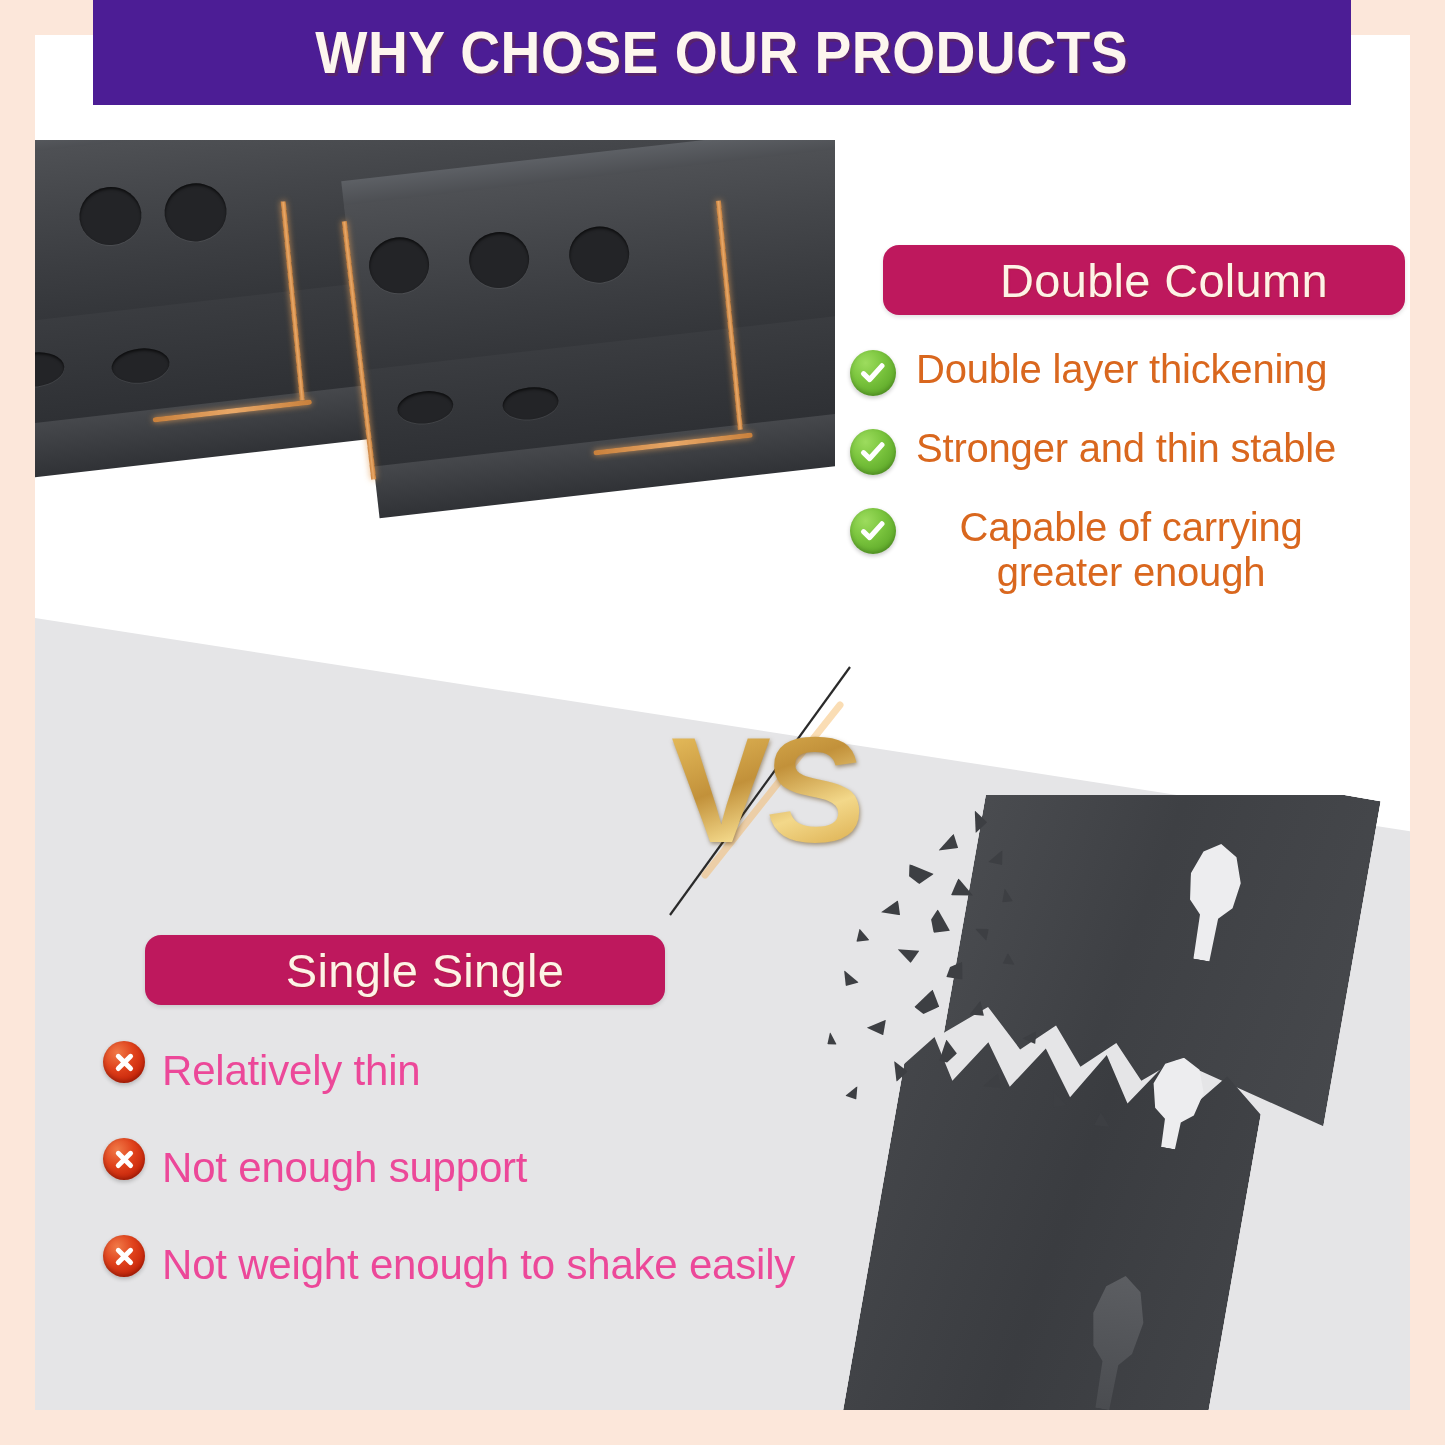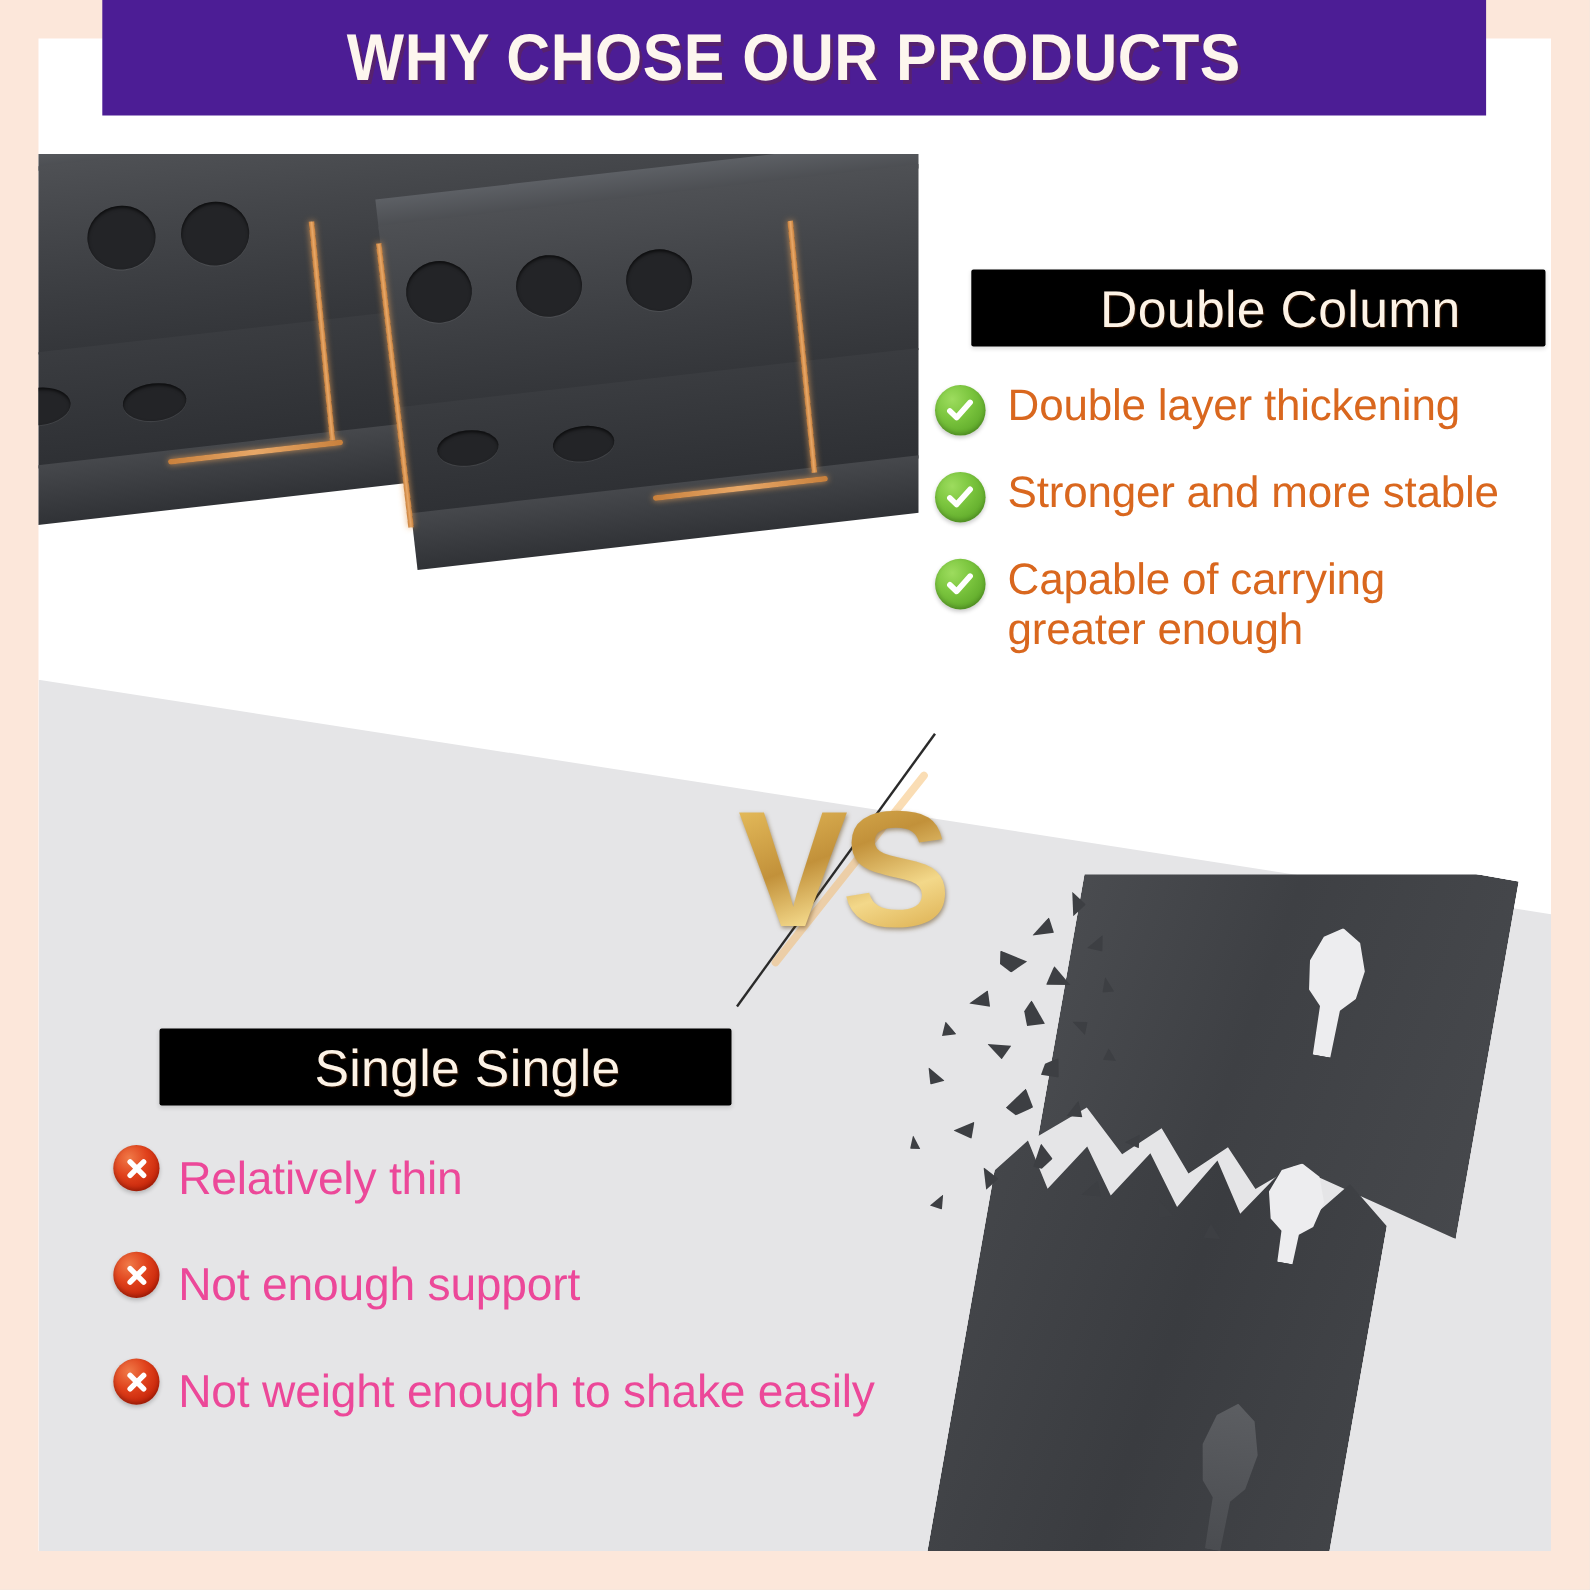--- a/index.html
+++ b/index.html
@@ -85,22 +85,22 @@
   .slot {
     position:absolute;
     background:#232427;
     border-radius:50%;
     box-shadow: inset 0 2px 3px rgba(0,0,0,0.65), 0 1px 0 rgba(255,255,255,0.07);
   }
 
   
   .badge {
     position:absolute;
-    background:#000000;
-    border-radius:2px;
+    background:#be185d;
+    border-radius:16px;
     display:flex; align-items:center; justify-content:center;
     box-shadow:0 2px 4px rgba(0,0,0,0.13);
     z-index:30;
     padding-left:40px;
   }
   .badge-text {
     font-size:47px;
     color:#FDF3E6;
     font-weight:400;
     letter-spacing:0.3px;
@@ -112,20 +112,21 @@
 
   
   .bullet-list { position:absolute; z-index:30; }
   #pros-list { left:815px; top:312px; width:590px; }
   #cons-list { left:68px; top:1000px; width:760px; }
 
   .bullet-row {
     display:flex;
     align-items:flex-start;
     margin-bottom:30px;
+    text-align:center;
   }
   .bullet-icon {
     flex:0 0 auto;
     width:46px; height:46px;
     position:relative;
     margin-right:20px;
     margin-top:3px;
   }
   .icon-check {
     width:100%; height:100%;
@@ -263,21 +264,21 @@
       </div>
 
       <div class="bullet-row">
         <span class="bullet-icon">
           <span class="icon-check">
             <svg viewBox="0 0 24 24">
                 <path d="M4.5 12.8 L9.5 17.6 L19.5 6.4" fill="none" stroke="#ffffff" stroke-width="4.2" stroke-linecap="round" stroke-linejoin="round"></path>
               </svg>
           </span>
         </span>
-        <span class="bullet-text pro-text">Stronger and more stable</span>
+        <span class="bullet-text pro-text">Stronger and thin stable</span>
       </div>
 
       <div class="bullet-row">
         <span class="bullet-icon">
           <span class="icon-check">
             <svg viewBox="0 0 24 24">
                 <path d="M4.5 12.8 L9.5 17.6 L19.5 6.4" fill="none" stroke="#ffffff" stroke-width="4.2" stroke-linecap="round" stroke-linejoin="round"></path>
               </svg>
           </span>
         </span>

